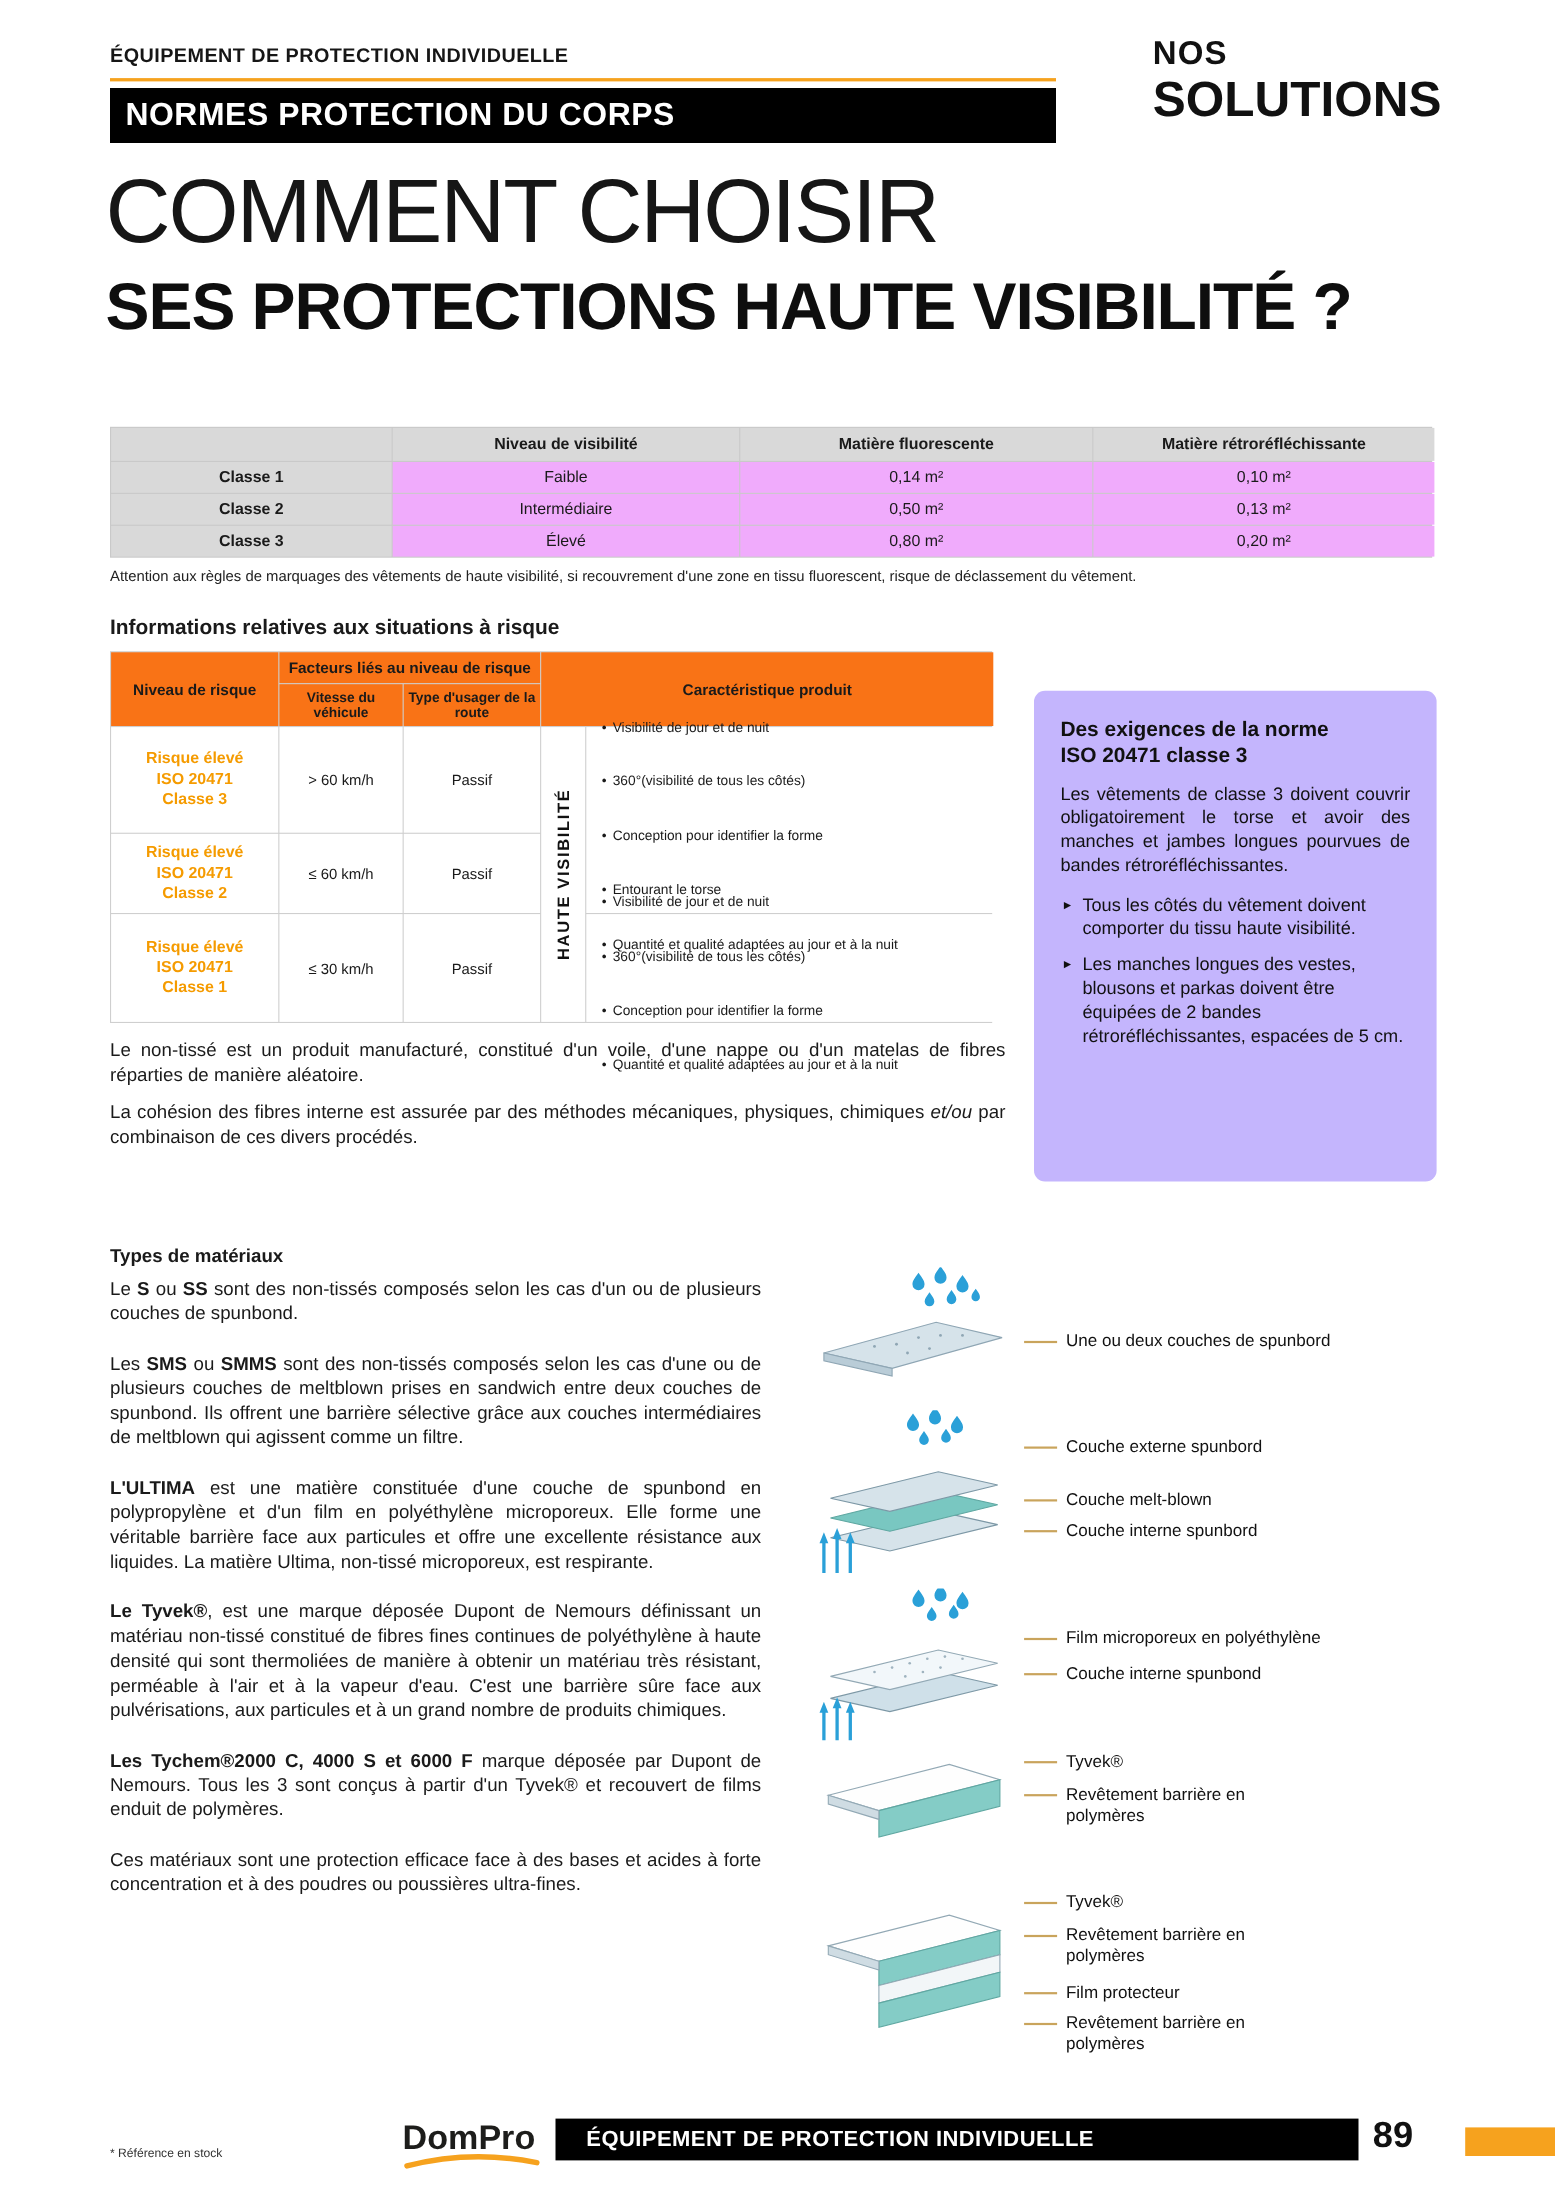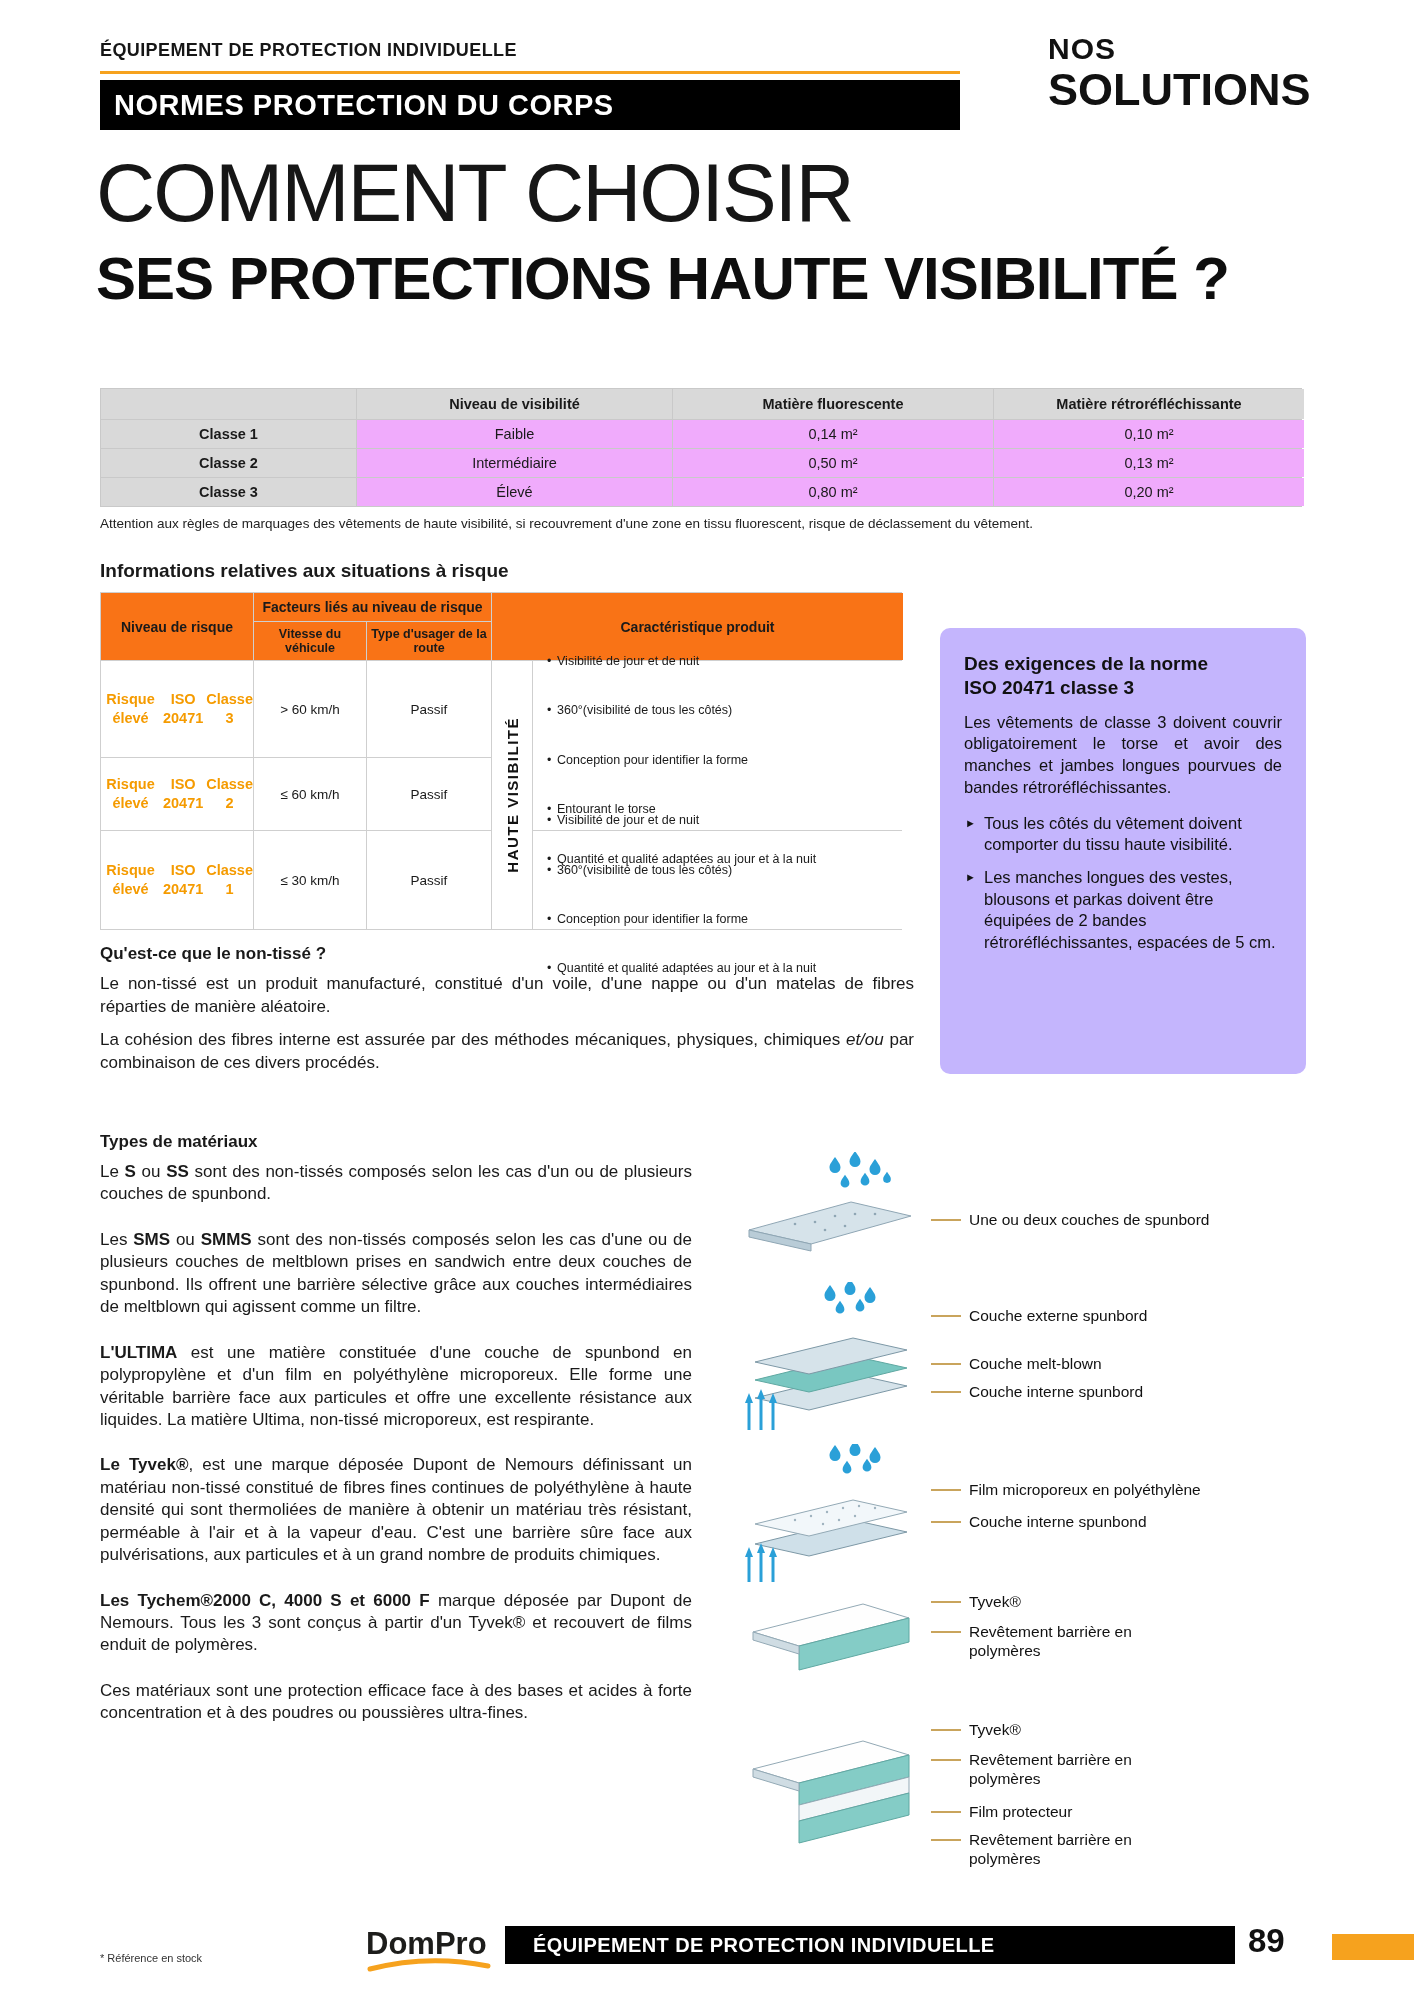--- a/index.html
+++ b/index.html
@@ -43,21 +43,21 @@
     grid-template-rows:28px 38px 96px 72px 98px;
     gap:1px; background:#cfcfcf; padding:1px;
   }
   .t2 > div { background:#fff; }
   .t2 .gh { background:#f97316; display:flex; align-items:center; justify-content:center; text-align:center; font-weight:700; }
   .hA { grid-column:1; grid-row:1/3; font-size:14px; }
   .hB { grid-column:2/4; grid-row:1; font-size:14px; }
   .hC { grid-column:2; grid-row:2; font-size:12.5px; line-height:1.15; }
   .hD { grid-column:3; grid-row:2; font-size:12.5px; line-height:1.15; }
   .hE { grid-column:4/6; grid-row:1/3; font-size:14px; }
-  .riskcell { display:flex; flex-direction:row; align-items:center; justify-content:center; color:#F59B00; font-weight:800; font-size:14.5px; line-height:1.3; text-align:center; }
+  .riskcell { display:flex; flex-direction:column; align-items:center; justify-content:center; color:#F59B00; font-weight:800; font-size:14.5px; line-height:1.3; text-align:center; }
   .valcell  { display:flex; align-items:center; justify-content:center; font-size:13.5px; }
   .r1 { grid-column:1; grid-row:3; } .r2 { grid-column:1; grid-row:4; } .r3 { grid-column:1; grid-row:5; }
   .v1 { grid-column:2; grid-row:3; } .v2 { grid-column:2; grid-row:4; } .v3 { grid-column:2; grid-row:5; }
   .u1 { grid-column:3; grid-row:3; } .u2 { grid-column:3; grid-row:4; } .u3 { grid-column:3; grid-row:5; }
   .strip { grid-column:4; grid-row:3/6; background:#F6A21E; display:flex; align-items:center; justify-content:center; }
   .strip span { writing-mode:vertical-rl; transform:rotate(180deg); font-weight:800; font-size:15px; letter-spacing:1.5px; color:#111; }
   .bl-a { grid-column:5; grid-row:3/5; }
   .bl-b { grid-column:5; grid-row:5; }
   ul.bl { list-style:none; padding:8px 12px; height:100%; display:flex; flex-direction:column; justify-content:center; }
   ul.bl li { font-size:12.5px; line-height:1.55; padding-left:12px; position:relative;margin-top:30px; }
@@ -207,21 +207,20 @@
       <div>ISO 20471 classe 3</div>
     </div>
     <div class="nb-body">Les vêtements de classe 3 doivent couvrir obligatoirement le torse et avoir des manches et jambes longues pourvues de bandes rétroréfléchissantes.</div>
     <ul class="nb-bullets">
       <li>Tous les côtés du vêtement doivent comporter du tissu haute visibilité.</li>
       <li>Les manches longues des vestes, blousons et parkas doivent être équipées de 2 bandes rétroréfléchissantes, espacées de 5 cm.</li>
     </ul>
   </div>
 
   <div class="uc">
-    <div class="sub-h">Qu'est-ce que le non-tissé ?</div>
     <p>Le non-tissé est un produit manufacturé, constitué d'un voile, d'une nappe ou d'un matelas de fibres réparties de manière aléatoire.</p>
     <p><span>La cohésion des fibres interne est assurée par des méthodes mécaniques, physiques, chimiques </span><span class="it">et/ou</span><span> par combinaison de ces divers procédés.</span></p>
   </div>
 
   <div class="types">
     <div class="sub-h">Types de matériaux</div>
     <p><span>Le </span><b>S</b><span> ou </span><b>SS</b><span> sont des non-tissés composés selon les cas d'un ou de plusieurs couches de spunbond.</span></p>
     <p><span>Les </span><b>SMS</b><span> ou </span><b>SMMS</b><span> sont des non-tissés composés selon les cas d'une ou de plusieurs couches de meltblown prises en sandwich entre deux couches de spunbond. Ils offrent une barrière sélective grâce aux couches intermédiaires de meltblown qui agissent comme un filtre.</span></p>
     <p><b>L'ULTIMA</b><span> est une matière constituée d'une couche de spunbond en polypropylène et d'un film en polyéthylène microporeux. Elle forme une véritable barrière face aux particules et offre une excellente résistance aux liquides. La matière Ultima, non-tissé microporeux, est respirante.</span></p>
     <p><b>Le Tyvek®</b><span>, est une marque déposée Dupont de Nemours définissant un matériau non-tissé constitué de fibres fines continues de polyéthylène à haute densité qui sont thermoliées de manière à obtenir un matériau très résistant, perméable à l'air et à la vapeur d'eau. C'est une barrière sûre face aux pulvérisations, aux particules et à un grand nombre de produits chimiques.</span></p>

